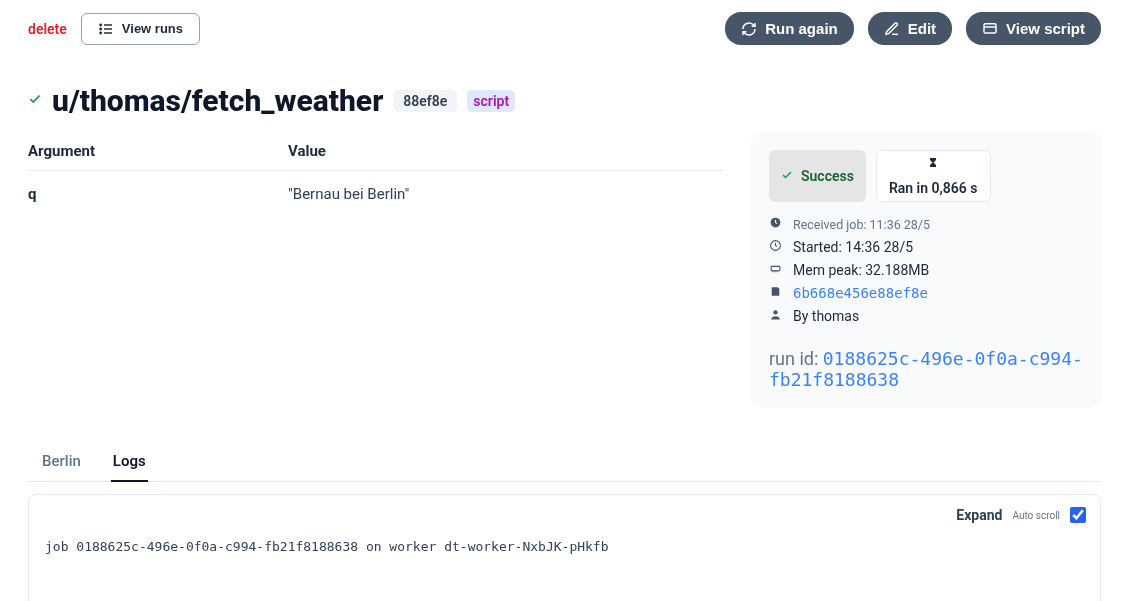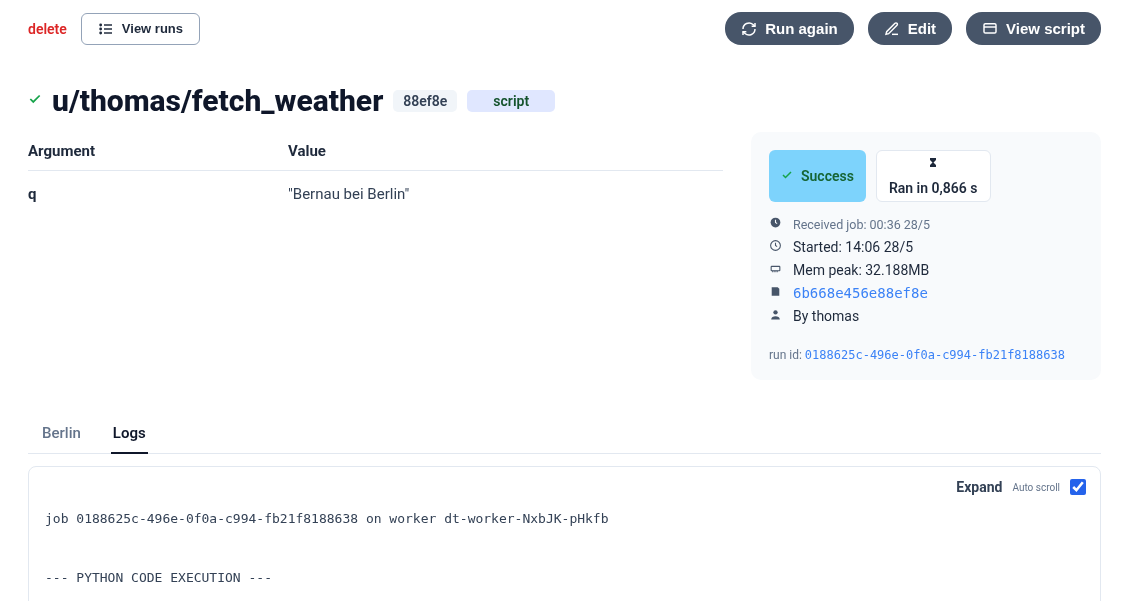--- a/index.html
+++ b/index.html
@@ -66,23 +66,23 @@
     .hash-badge {
       background: #f1f5f9;
       color: #334155;
       font-weight: 600;
       padding: 3px 10px;
       border-radius: 5px;
       font-size: 14px;
     }
     .script-badge {
       background: #e0e7ff;
-      color: #14532d;
-      font-weight: 600;
-      padding: 3px 26px;
+      color: #a21caf;
+      font-weight: 600;
+      padding: 3px 6px;
       border-radius: 5px;
       font-size: 14px;
     }
     .main-grid {
       display: flex;
       gap: 28px;
       align-items: flex-start;
       margin-bottom: 36px;
     }
     .args-section { flex: 1; }
@@ -105,21 +105,21 @@
       border-radius: 10px;
       padding: 18px;
       font-size: 14px;
     }
     .info-top {
       display: flex;
       gap: 10px;
       margin-bottom: 14px;
     }
     .status-badge {
-      background: #7dd3fc;
+      background: #e5e5e5;
       color: #166534;
       padding: 5px 12px;
       border-radius: 6px;
       font-weight: 600;
       display: inline-flex;
       align-items: center;
       gap: 8px;
     }
     .status-badge .dot { color: #16a34a; }
     .duration-badge {
@@ -137,21 +137,21 @@
     .info-row {
       display: flex;
       align-items: center;
       gap: 10px;
       margin: 7px 0;
       color: #1e293b;
     }
     .info-row.small { font-size: 12.5px; color: #64748b; }
     .info-row .icon { width: 14px; color: #475569; flex-shrink: 0; }
     .info-link { color: #3b82f6; font-family: ui-monospace, Menlo, monospace; }
-    .runid-row { font-size: 12px; color: #64748b; margin-top: 24px; }
+    .runid-row { font-size: 18px; color: #64748b; margin-top: 24px; }
     .runid-row .runid-link { color: #3b82f6; font-family: ui-monospace, Menlo, monospace; }
     .tabs {
       display: flex;
       gap: 28px;
       border-bottom: 1px solid #e2e8f0;
       padding: 0 12px;
     }
     .tab {
       padding: 8px 2px 10px;
       font-size: 15px;
@@ -282,30 +282,30 @@
           <span>Ran in 0,866 s</span>
         </span>
       </div>
       <div class="info-row small">
         <span class="icon">
           <svg width="13" height="13" viewBox="0 0 24 24" fill="currentColor">
               <circle cx="12" cy="12" r="9"></circle>
               <path d="M12 7v5l3 2" stroke="#f8fafc" stroke-width="2" fill="none"></path>
             </svg>
         </span>
-        <span>Received job: 00:36 28/5</span>
+        <span>Received job: 11:36 28/5</span>
       </div>
       <div class="info-row">
         <span class="icon">
           <svg width="13" height="13" viewBox="0 0 24 24" fill="none" stroke="currentColor" stroke-width="2">
               <circle cx="12" cy="12" r="9"></circle>
               <path d="M12 7v5l3 2"></path>
             </svg>
         </span>
-        <span>Started: 14:06 28/5</span>
+        <span>Started: 14:36 28/5</span>
       </div>
       <div class="info-row">
         <span class="icon">
           <svg width="13" height="13" viewBox="0 0 24 24" fill="none" stroke="currentColor" stroke-width="2">
               <rect x="4" y="8" width="16" height="8" rx="1"></rect>
               <line x1="7" y1="16" x2="7" y2="19"></line>
               <line x1="11" y1="16" x2="11" y2="19"></line>
               <line x1="15" y1="16" x2="15" y2="19"></line>
             </svg>
         </span>

